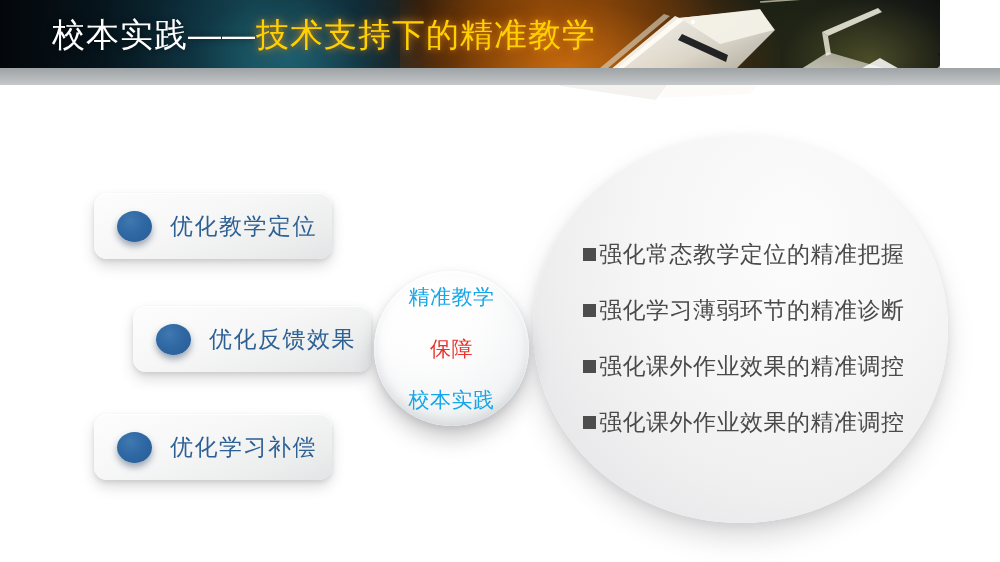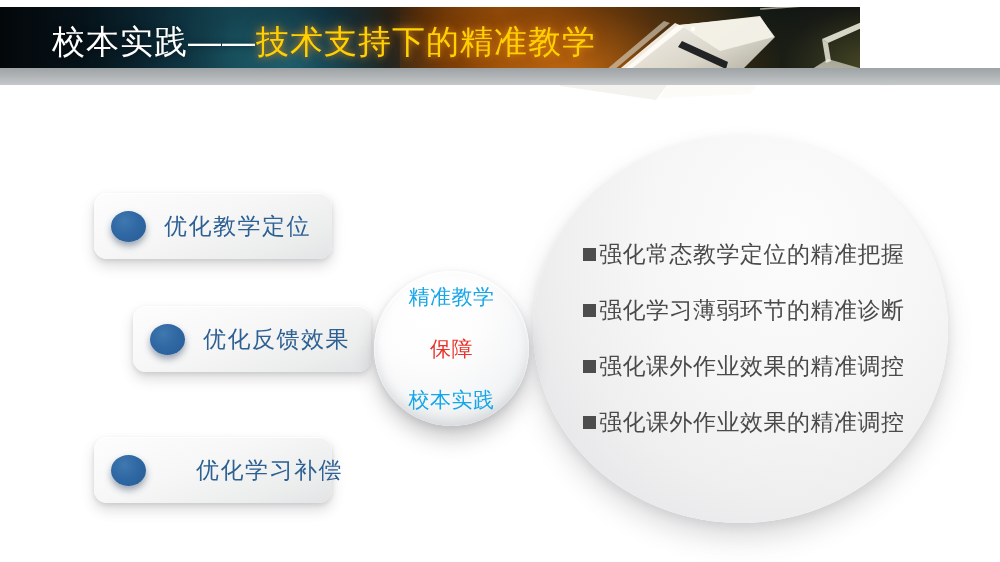--- a/index.html
+++ b/index.html
@@ -14,22 +14,22 @@
     position: relative;
     width: 1000px;
     height: 562px;
     overflow: hidden;
     background: #ffffff;
   }
 
   
   .header {
     position: absolute;
-    left: 0; top: 7px;
-    width: 860px;
+    left: 0; top: 0;
+    width: 940px;
     height: 68px;
     overflow: hidden;
     background:
       linear-gradient(90deg,
         #04070a 0%,
         #06131a 10%,
         #0d2f3c 21%,
         #14444f 27%,
         #123b45 32%,
         #0e2530 38%,
@@ -117,26 +117,26 @@
     width: 238px;
     height: 66px;
     border-radius: 13px;
     background: linear-gradient(160deg, #fdfdfd 0%, #f7f7f7 42%, #eceded 78%, #e3e4e5 100%);
     box-shadow:
       0 7px 13px rgba(80,80,85,0.20),
       0 2px 4px rgba(80,80,85,0.14),
       inset 0 1px 0 rgba(255,255,255,0.95);
     display: flex;
     align-items: center;
-    padding-left: 17px;
+    padding-left: 23px;
     box-sizing: border-box;
   }
   #pill-0 { left: 94px; top: 193px; }
   #pill-1 { left: 94px; top: 306px; margin-left: 39px; }
-  #pill-2 { left: 94px; top: 437px; gap: 32px; }
+  #pill-2 { left: 94px; top: 414px; }
 
   .pill-dot {
     width: 35px;
     height: 31px;
     border-radius: 50%;
     background: radial-gradient(circle at 38% 32%, #4078b0 0%, #2f68a3 45%, #275c96 100%);
     box-shadow: 0 4px 7px rgba(40,60,90,0.45);
     flex: 0 0 auto;
   }
   .pill-label {

